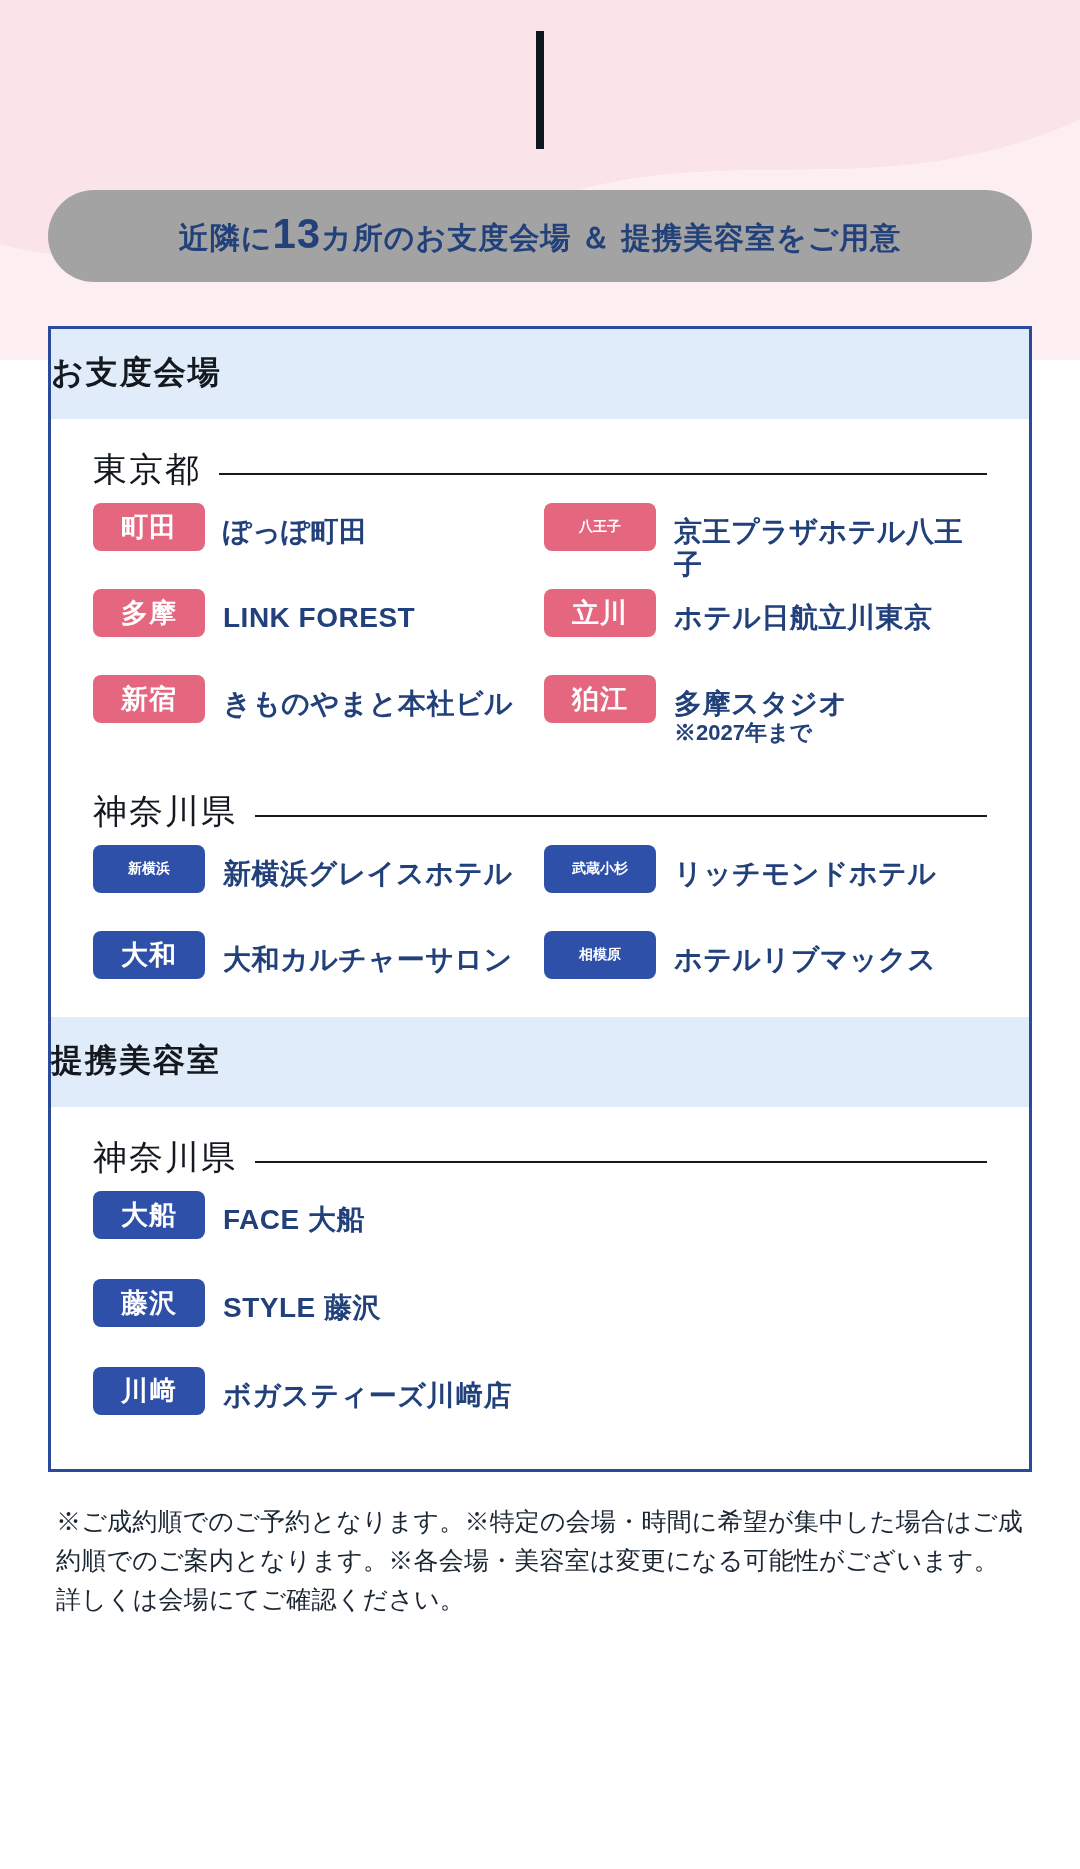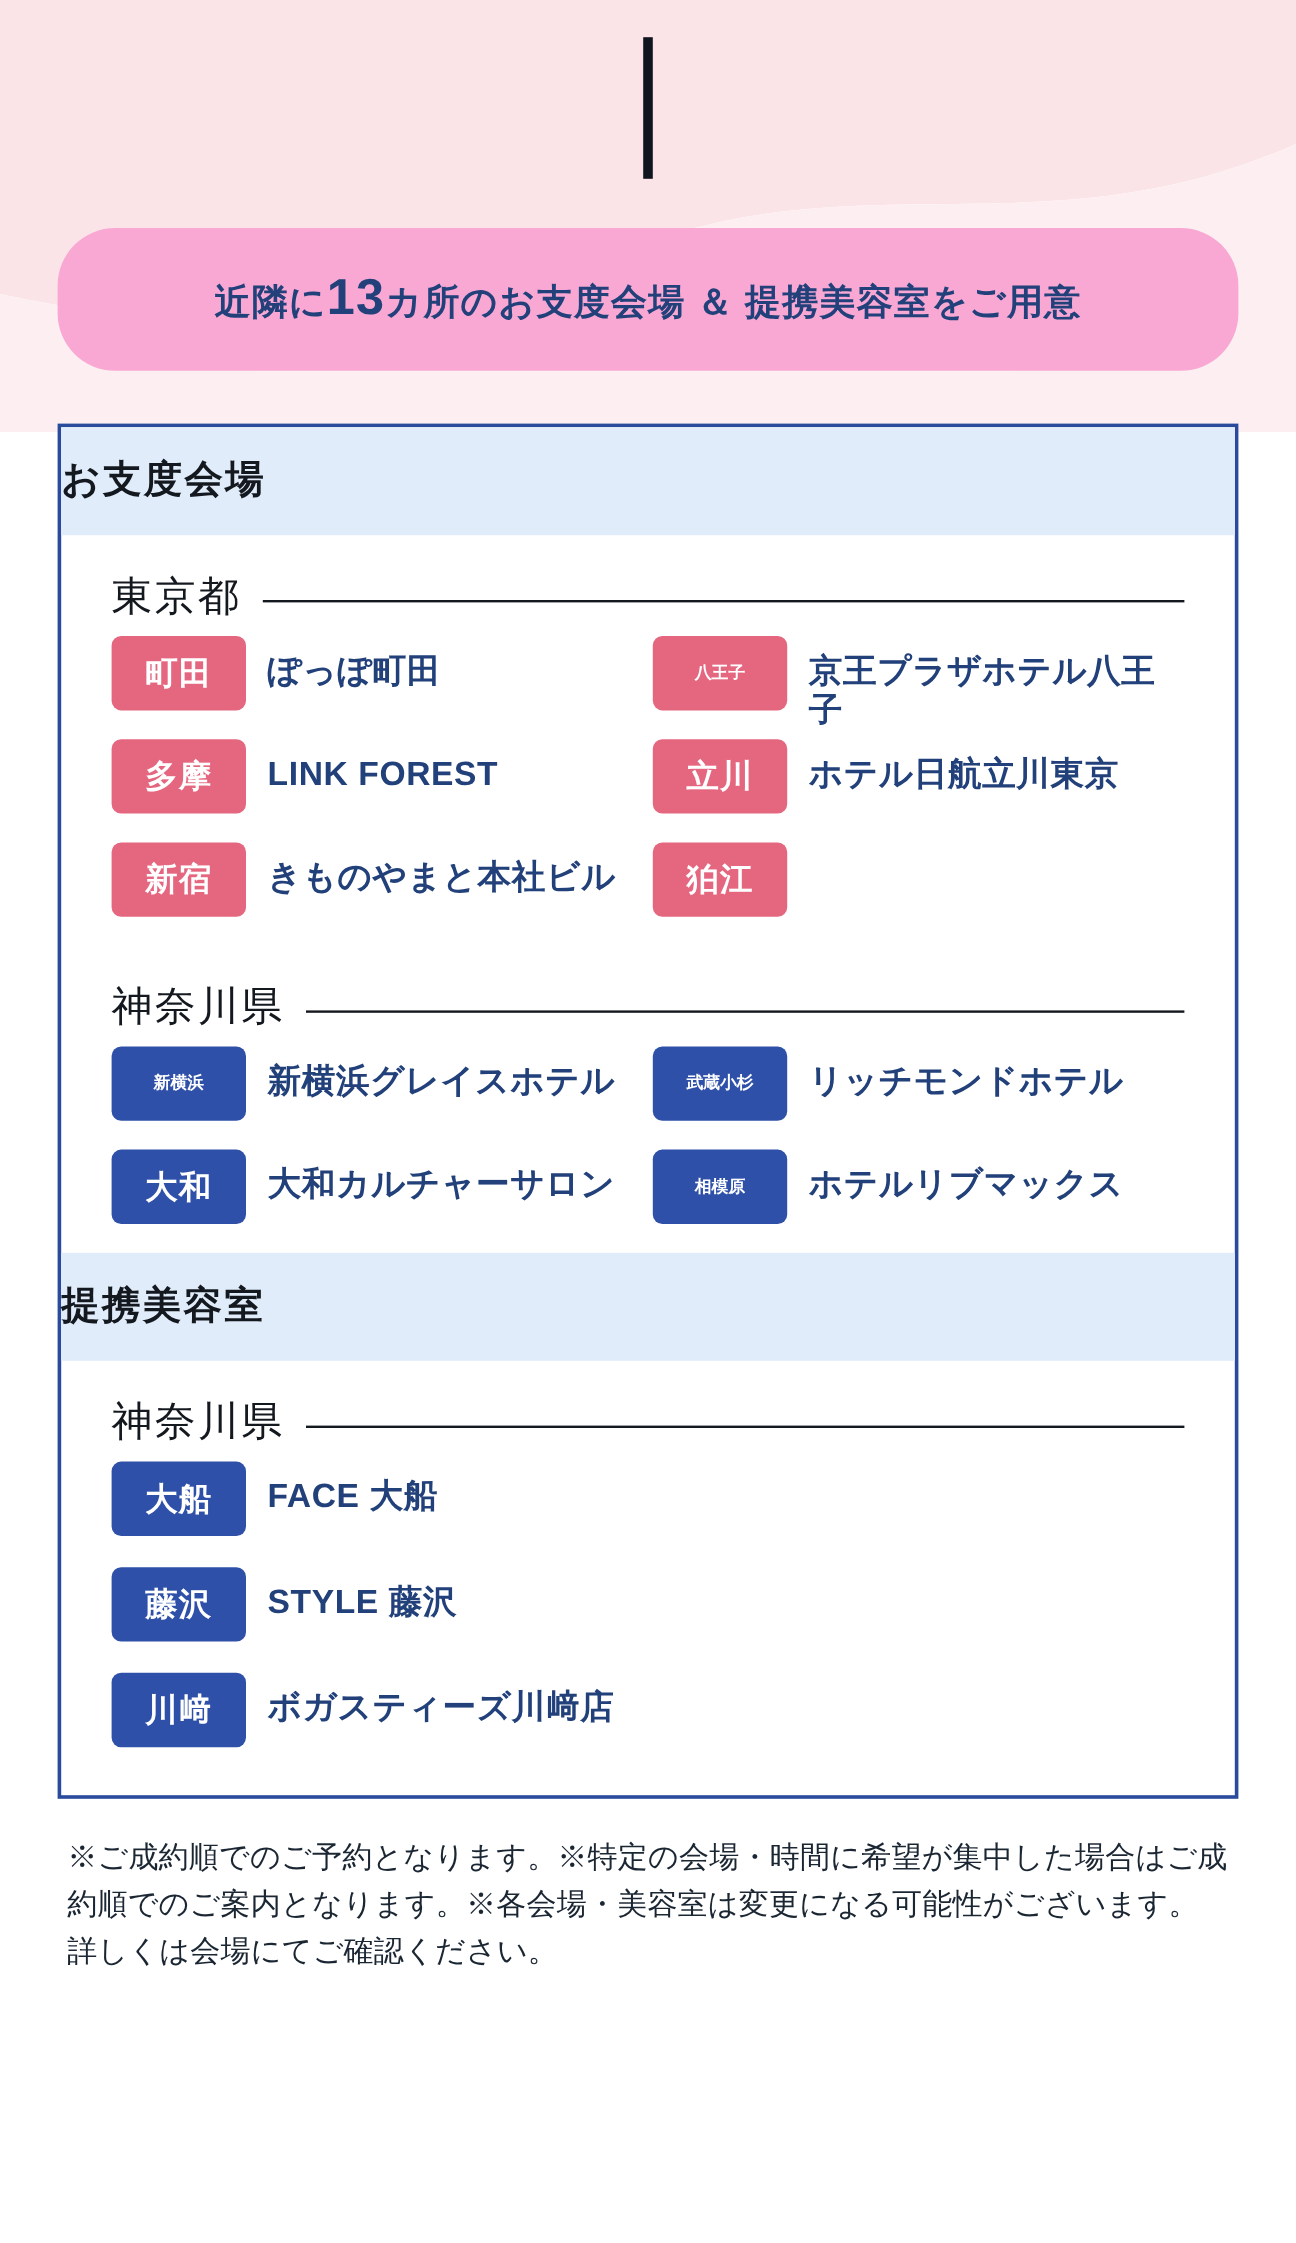--- a/index.html
+++ b/index.html
@@ -58,23 +58,23 @@
     font-size: 42px;
     font-weight: bold;
     letter-spacing: 4px;
     color: #14181f;
     line-height: 1.2;
   }
 
   
   .pill {
     margin: 48px 0 0 0;
-    background: #f9a8d4;
+    background: #a3a3a3;
     border-radius: 48px;
-    height: 119px;
+    height: 92px;
     display: flex;
     align-items: center;
     justify-content: center;
     box-shadow: 0 0 0 rgba(0,0,0,0);
   }
   .pill-text {
     font-size: 30px;
     font-weight: bold;
     color: #22417a;
     letter-spacing: 1px;
@@ -134,21 +134,21 @@
   }
   .venue {
     display: flex;
     align-items: flex-start;
     gap: 18px;
     min-height: 78px;
   }
   .tag {
     flex: 0 0 auto;
     width: 112px;
-    height: 62px;
+    height: 48px;
     border-radius: 8px;
     color: #ffffff;
     font-size: 27px;
     font-weight: bold;
     display: flex;
     align-items: center;
     justify-content: center;
     letter-spacing: 1px;
     box-sizing: border-box;
   }
@@ -239,20 +239,24 @@
           <div class="tag pink">立川</div>
           <div class="venue-name">ホテル日航立川東京</div>
         </div>
 
         <div class="venue">
           <div class="tag pink">新宿</div>
           <div class="venue-name">きものやまと本社ビル</div>
         </div>
         <div class="venue">
           <div class="tag pink">狛江</div>
+          <div class="venue-name">
+            <span>多摩スタジオ</span>
+            <span class="note">※2027年まで</span>
+          </div>
         </div>
 
       </div>
     </div>
 
     <div class="region">
       <div class="region-head">
         <div class="region-name">神奈川県</div>
         <div class="region-line"></div>
       </div>

